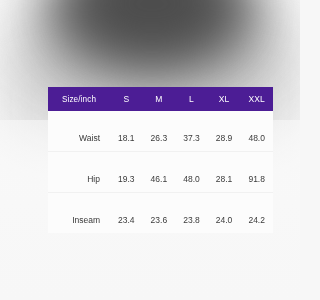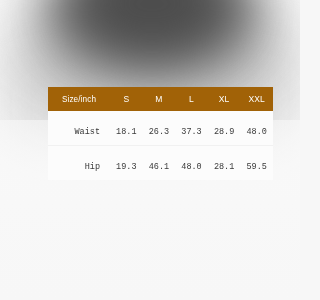--- a/index.html
+++ b/index.html
@@ -84,40 +84,39 @@
     top: 87px;
     width: 225px;
   }
   table.size-chart {
     width: 225px;
     border-collapse: collapse;
     table-layout: fixed;
     background: #fcfcfc;
   }
   table.size-chart thead th {
-    background: #a16207;
+    background: #4c1d95;
     color: #ffffff;
     font-size: 8.5px;
     font-weight: 400;
     padding: 7px 0 7px 0;
     text-align: center;
     letter-spacing: 0.1px;
   }
   table.size-chart thead th.col-label {
     font-size: 8.2px;
   }
   table.size-chart tbody td {
     color: #3a3a3a;
     font-size: 8.5px;
     font-weight: 400;
-    padding: 16px 0 8px 0;
+    padding: 22px 0 8px 0;
     text-align: center;
     background: #fcfcfc;
     border-bottom: 1px solid #f1f1f1;
-    font-family: Liberation Mono, monospace;
   }
   table.size-chart tbody tr:last-child td {
     border-bottom: none;
   }
   table.size-chart tbody td.row-label {
     text-align: right;
     padding-right: 10px;
     color: #383838;
   }
   col.c-label { width: 62px; }
@@ -164,19 +163,27 @@
           <td>37.3</td>
           <td>28.9</td>
           <td>48.0</td>
         </tr>
         <tr>
           <td class="row-label">Hip</td>
           <td>19.3</td>
           <td>46.1</td>
           <td>48.0</td>
           <td>28.1</td>
-          <td>59.5</td>
+          <td>91.8</td>
+        </tr>
+        <tr>
+          <td class="row-label">Inseam</td>
+          <td>23.4</td>
+          <td>23.6</td>
+          <td>23.8</td>
+          <td>24.0</td>
+          <td>24.2</td>
         </tr>
       </tbody>
     </table>
   </div>
 
 </div>
 
 </body></html>

